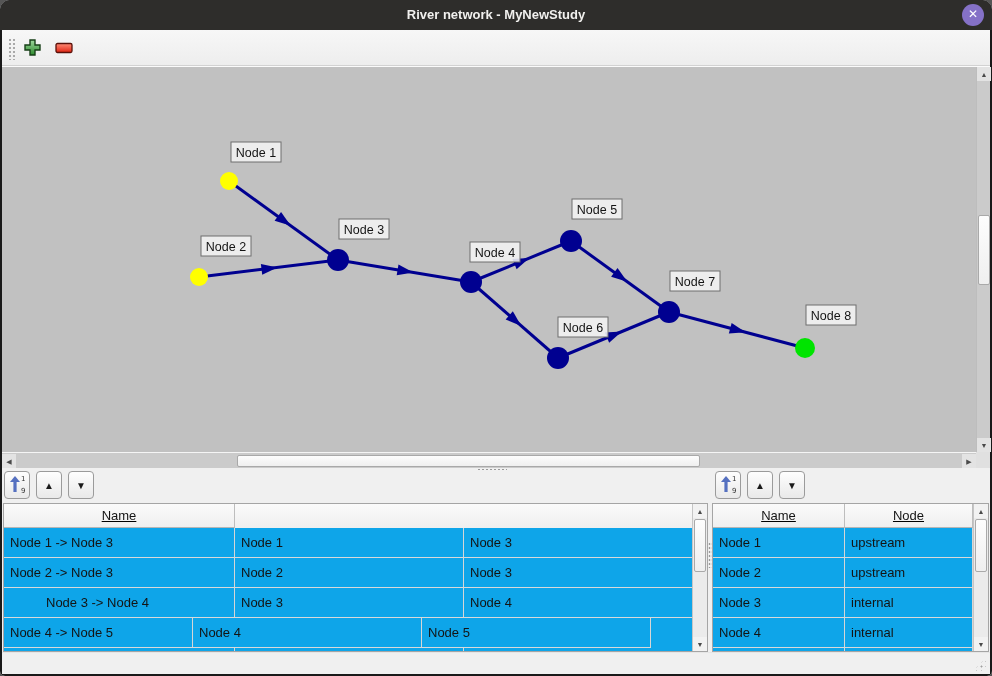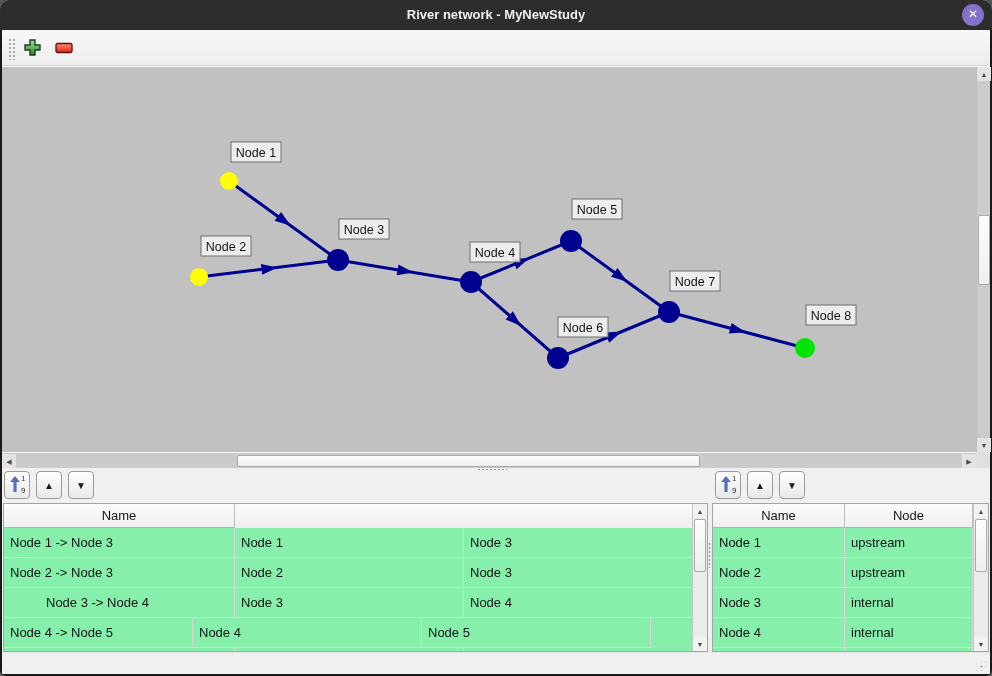--- a/index.html
+++ b/index.html
@@ -96,27 +96,27 @@
     color:#1a1a1a; font-size:10px;
   }
 
   
   .tablebox{
     position:absolute; top:503px; height:149px;
     background:#ffffff; border:1px solid #a5a5a5; overflow:hidden;
   }
   .tablebox.left{ left:3px;  width:705px; }
   .tablebox.right{ left:712px; width:277px; }
-  .thead{ display:flex; height:24px; background:linear-gradient(#fbfbfb,#efefef); }
+  .thead{ display:flex; height:24px; background:linear-gradient(#fbfbfb,#efefef);text-decoration:underline; }
   .thcell{
     height:24px; line-height:23px; text-align:center;
     font-size:13px; color:#141414;
     border-right:1px solid #bdbdbd; border-bottom:1px solid #b5b5b5;
   }
-  .tbody .trow{ display:flex; height:30px; background:#86efac; }
+  .tbody .trow{ display:flex; height:30px; background:#0ea5e9; }
   .tbody .tcell{
     height:30px; line-height:29px; padding-left:6px;
     font-size:13px; color:#141414; white-space:nowrap; overflow:hidden;
     border-right:1px solid #d6d6d6; border-bottom:1px solid #d9d9d9;
   }
   .tbl-sb{
     position:absolute; top:0; right:0; width:15px; bottom:0;
     background:#ebebeb; border-left:1px solid #c5c5c5;
   }
   .tbl-sb .sb-arrow{ left:0; width:14px; height:14px; background:#f2f2f2; }

